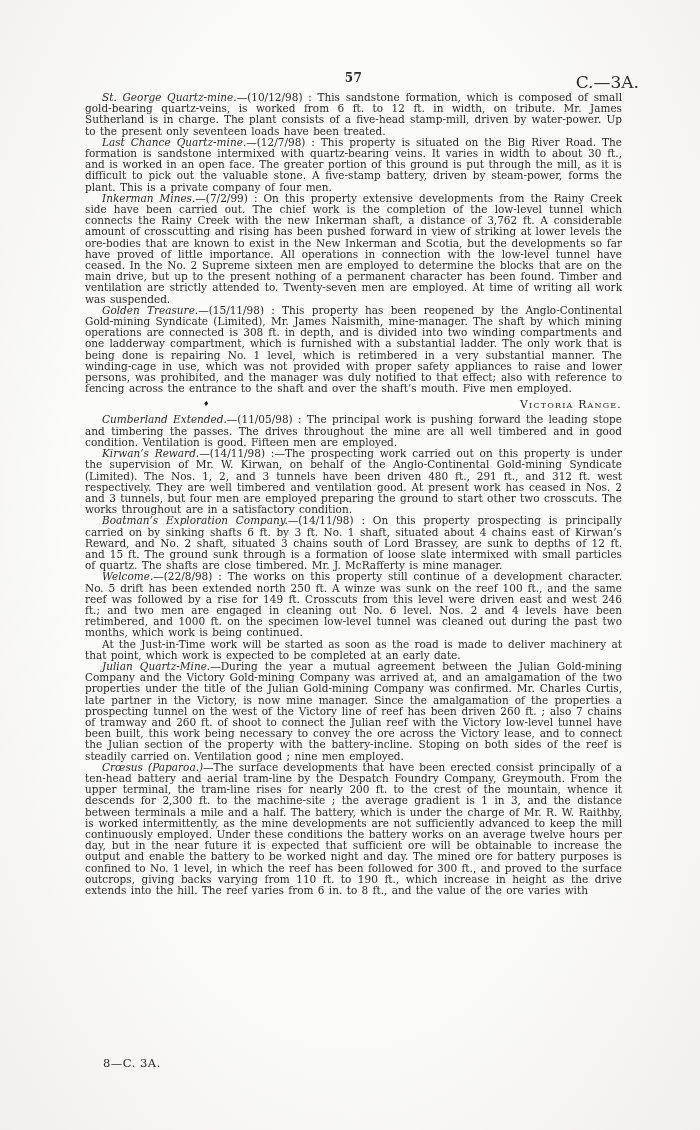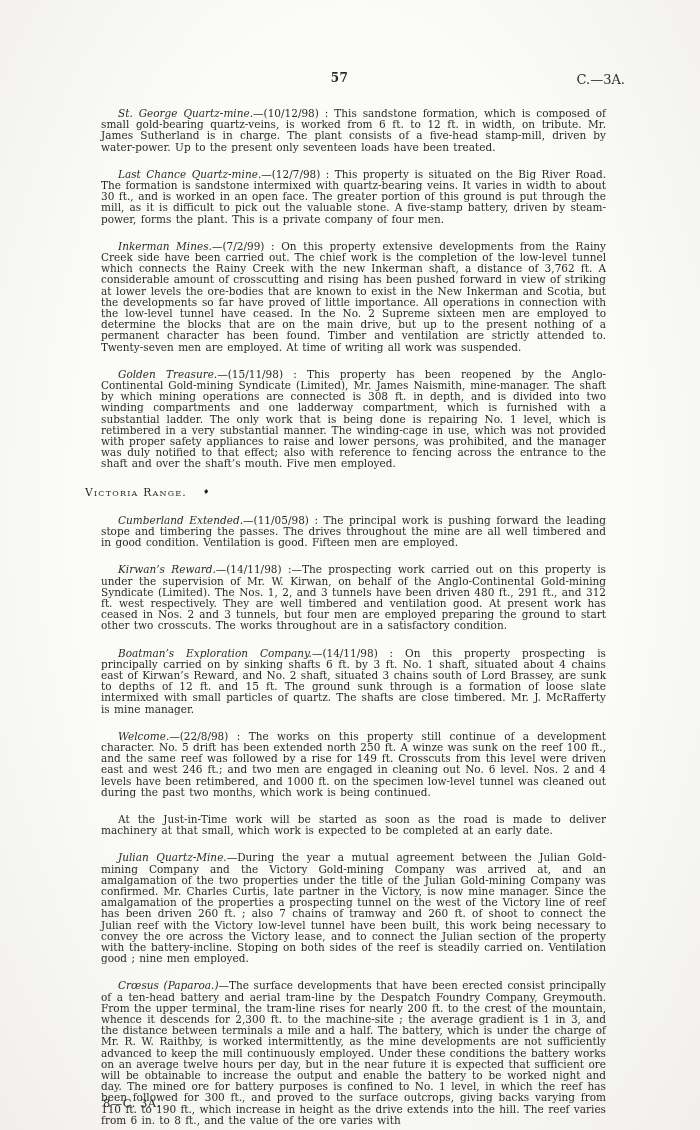--- a/index.html
+++ b/index.html
@@ -10,53 +10,53 @@
     font-family: "DejaVu Serif", "Liberation Serif", serif;
   }
   .page {
     position: relative;
     width: 700px; height: 1130px;
     background: radial-gradient(ellipse at 50% 45%, #fbfbfa 55%, #f0efec 100%);
     color: #2b2a27;
     overflow: hidden;
   }
   .page-header {
-    position: absolute; top: 71px; left: 71px; width: 537px; height: 15px;
+    position: absolute; top: 71px; left: 85px; width: 537px; height: 15px;
     font-size: 11.5px;
   }
   .page-num {
     position: absolute; left: 0; right: 0; text-align: center;
     font-size: 12px; font-weight: bold; letter-spacing: 0.5px;
   }
-  .doc-ref { position: absolute; right: -17px; top: 1px; font-size: 13px; }
+  .doc-ref { position: absolute; right: -17px; top: 1px; font-size: 17px; }
   .content { position: absolute; top: 92px; left: 85px; width: 537px; }
   p.para {
-    margin: 16px;
+    margin: 0;
     text-align: justify;
     text-indent: 17px;
     font-size: 10.5px;
     line-height: 11.2px;
     word-spacing: 1px;
   }
   .lead { font-style: italic; }
   .heading-row { position: relative; margin: 4px 0 3px 0; height: 13px; }
   .section-heading {
-    margin: 0; text-align: left;
+    margin: 0; text-align: right;
     font-size: 10.8px; font-weight: normal;
     font-variant: small-caps; letter-spacing: 1.2px;
     line-height: 13px;
   }
   .ornament {
     position: absolute; left: 118px; top: 2px;
     font-size: 7px; color: #1d1c1a;
     transform: rotate(8deg);
   }
   .page-footer {
     position: absolute; top: 1056px; left: 103px;
-    font-size: 11.5px; letter-spacing: 0.5px; margin-top: 40px;
+    font-size: 11.5px; letter-spacing: 0.5px;
   }
 </style>
 </head>
 <body>
 
 <div class="page">
 
   <div class="page-header">
     <span class="page-num">57</span>
     <span class="doc-ref">C.—3A.</span>
@@ -78,21 +78,21 @@
     </div>
 
     <p class="para"><i class="lead">Cumberland Extended.</i><span>—(11/05/98) : The principal work is pushing forward the leading stope and timbering the passes.  The drives throughout the mine are all well timbered and in good condition.  Ventilation is good.  Fifteen men are employed.</span></p>
 
     <p class="para"><i class="lead">Kirwan’s Reward.</i><span>—(14/11/98) :—The prospecting work carried out on this property is under the supervision of Mr. W. Kirwan, on behalf of the Anglo-Continental Gold-mining Syndicate (Limited).  The Nos. 1, 2, and 3 tunnels have been driven 480 ft., 291 ft., and 312 ft. west respectively.  They are well timbered and ventilation good.  At present work has ceased in Nos. 2 and 3 tunnels, but four men are employed preparing the ground to start other two crosscuts.  The works throughout are in a satisfactory condition.</span></p>
 
     <p class="para"><i class="lead">Boatman’s Exploration Company.</i><span>—(14/11/98) : On this property prospecting is principally carried on by sinking shafts 6 ft. by 3 ft.  No. 1 shaft, situated about 4 chains east of Kirwan’s Reward, and No. 2 shaft, situated 3 chains south of Lord Brassey, are sunk to depths of 12 ft. and 15 ft.  The ground sunk through is a formation of loose slate intermixed with small particles of quartz.  The shafts are close timbered.  Mr. J. McRafferty is mine manager.</span></p>
 
     <p class="para"><i class="lead">Welcome.</i><span>—(22/8/98) : The works on this property still continue of a development character.  No. 5 drift has been extended north 250 ft.  A winze was sunk on the reef 100 ft., and the same reef was followed by a rise for 149 ft.  Crosscuts from this level were driven east and west 246 ft.; and two men are engaged in cleaning out No. 6 level.  Nos. 2 and 4 levels have been retimbered, and 1000 ft. on the specimen low-level tunnel was cleaned out during the past two months, which work is being continued.</span></p>
 
-    <p class="para"><i class="lead"></i><span>At the Just-in-Time work will be started as soon as the road is made to deliver machinery at that small, which work is expected to be completed at an early date.</span></p>
+    <p class="para"><i class="lead"></i><span>At the Just-in-Time work will be started as soon as the road is made to deliver machinery at that point, which work is expected to be completed at an early date.</span></p>
 
 
     <p class="para"><i class="lead">Julian Quartz-Mine.</i><span>—During the year a mutual agreement between the Julian Gold-mining Company and the Victory Gold-mining Company was arrived at, and an amalgamation of the two properties under the title of the Julian Gold-mining Company was confirmed.  Mr. Charles Curtis, late partner in the Victory, is now mine manager.  Since the amalgamation of the properties a prospecting tunnel on the west of the Victory line of reef has been driven 260 ft. ; also 7 chains of tramway and 260 ft. of shoot to connect the Julian reef with the Victory low-level tunnel have been built, this work being necessary to convey the ore across the Victory lease, and to connect the Julian section of the property with the battery-incline.  Stoping on both sides of the reef is steadily carried on.  Ventilation good ; nine men employed.</span></p>
 
     <p class="para"><i class="lead">Crœsus (Paparoa.)</i><span>—The surface developments that have been erected consist principally of a ten-head battery and aerial tram-line by the Despatch Foundry Company, Greymouth.  From the upper terminal, the tram-line rises for nearly 200 ft. to the crest of the mountain, whence it descends for 2,300 ft. to the machine-site ; the average gradient is 1 in 3, and the distance between terminals a mile and a half.  The battery, which is under the charge of Mr. R. W. Raithby, is worked intermittently, as the mine developments are not sufficiently advanced to keep the mill continuously employed.  Under these conditions the battery works on an average twelve hours per day, but in the near future it is expected that sufficient ore will be obtainable to increase the output and enable the battery to be worked night and day.  The mined ore for battery purposes is confined to No. 1 level, in which the reef has been followed for 300 ft., and proved to the surface outcrops, giving backs varying from 110 ft. to 190 ft., which increase in height as the drive extends into the hill.  The reef varies from 6 in. to 8 ft., and the value of the ore varies with</span></p>
 
   </div>
 
   <div class="page-footer">8—C. 3A.</div>
 

